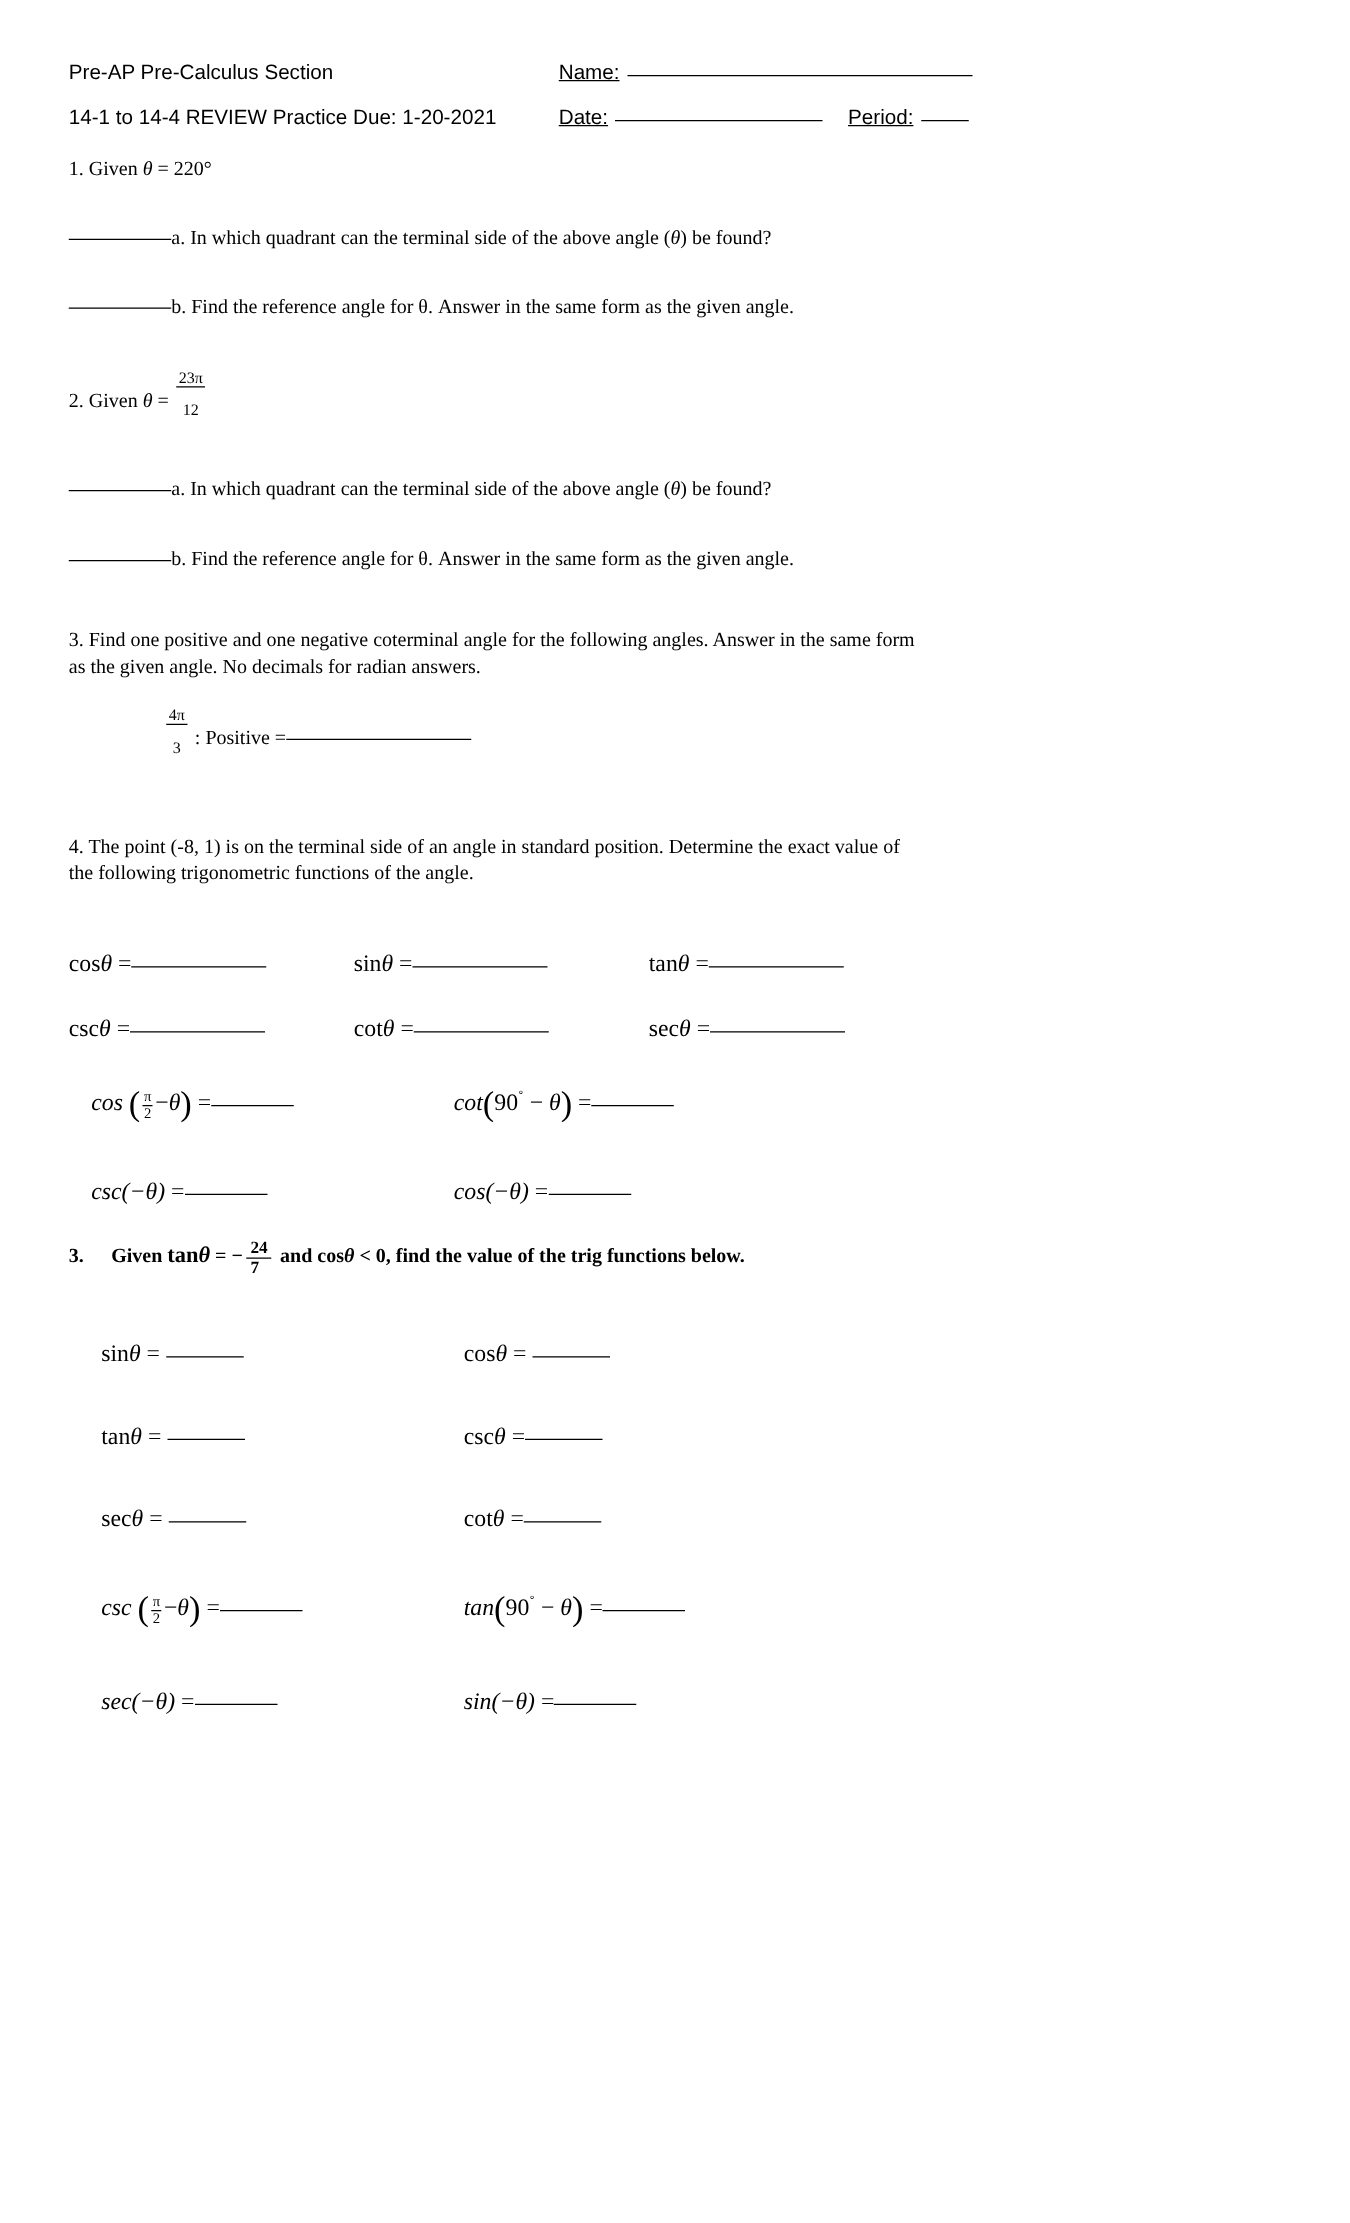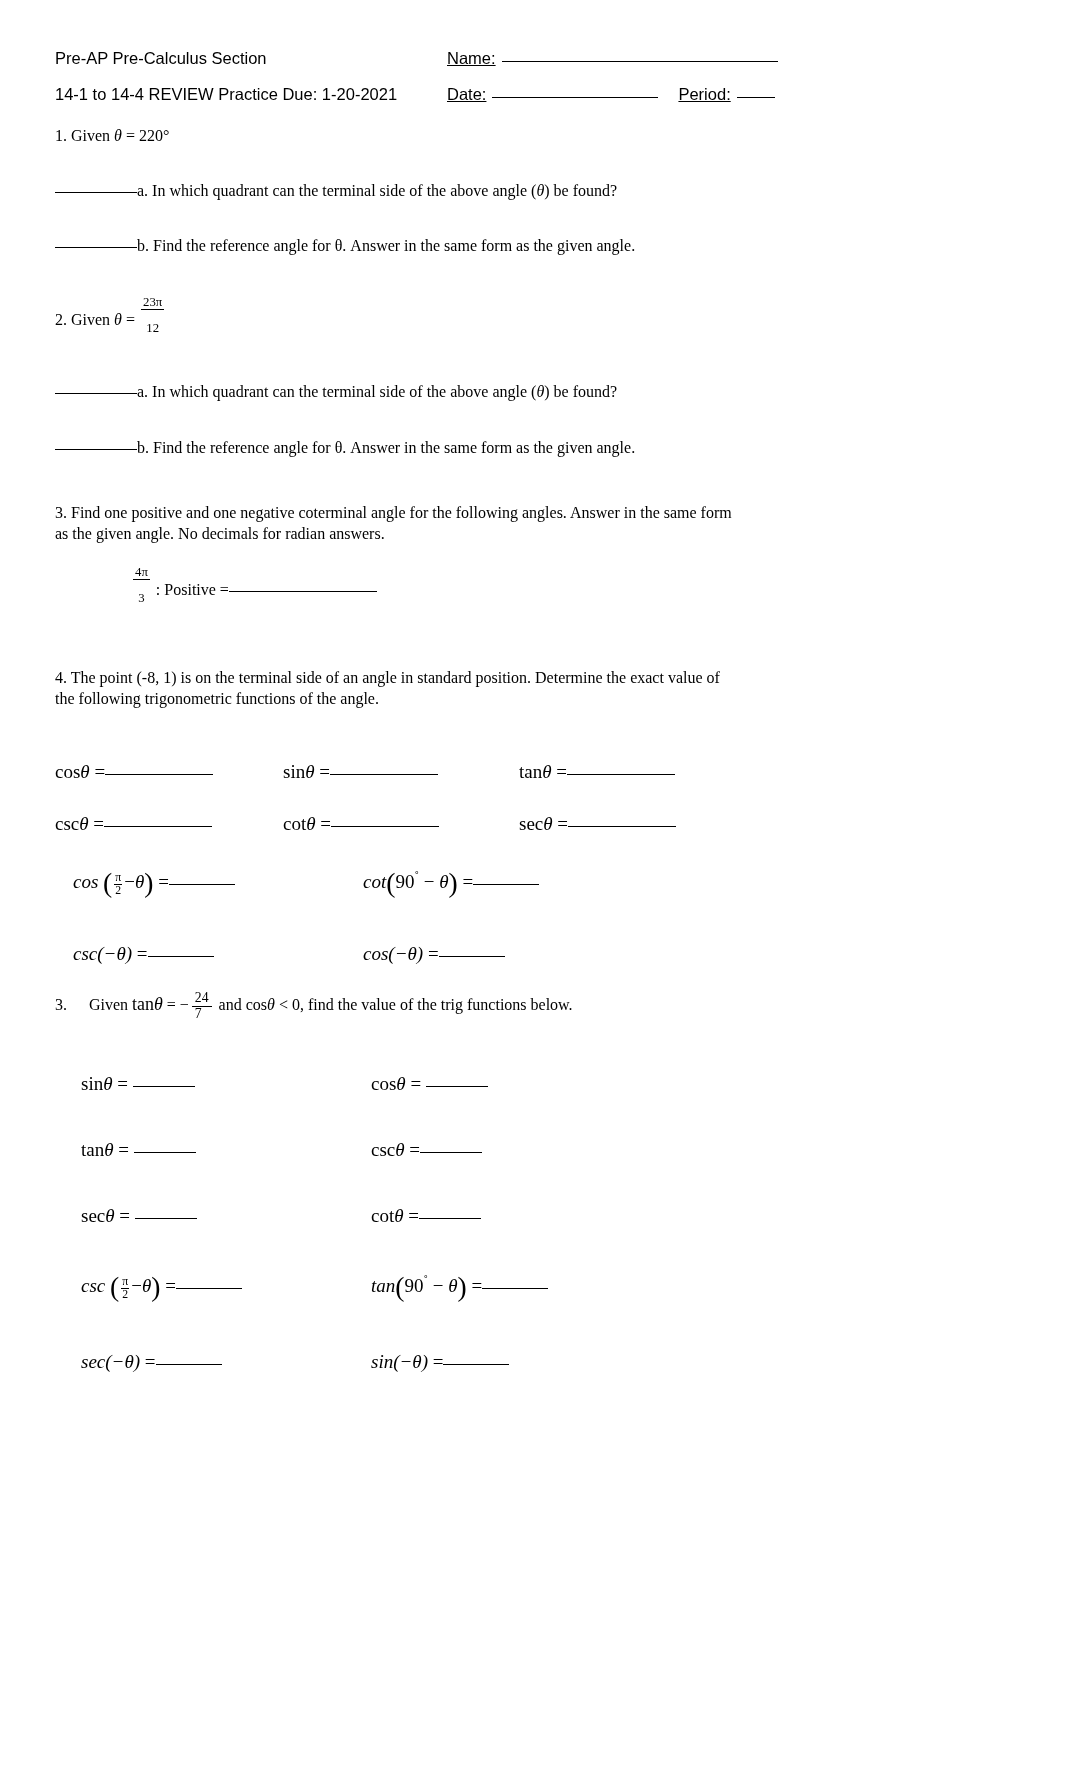--- a/index.html
+++ b/index.html
@@ -291,21 +291,21 @@
     <div>
       <span class="italic">csc</span><span class="italic">(−θ)</span>
       <span>=</span><span class="blankline bl-xs"></span>
     </div>
     <div>
       <span class="italic">cos</span><span class="italic">(−θ)</span>
       <span>=</span><span class="blankline bl-xs"></span>
     </div>
   </div>
 
-  <div class="q" style="margin-top:26px;">
+  <div class="q" style="margin-top:26px;font-weight:bold;">
     <span>3.</span>
     <span style="display:inline-block;width:14px;"></span>
     <span>Given</span>
     <span style="font-size:1.12em;">tan</span><span class="mathvar" style="font-size:1.12em;">θ</span>
     <span>=</span>
     <span>−</span><span class="frac-lg"><span class="num">24</span><span class="den">7</span></span>
     <span>and cos</span><span class="mathvar">θ</span>
     <span>&lt; 0,</span>
     <span>find the value of the trig functions below.</span>
   </div>

